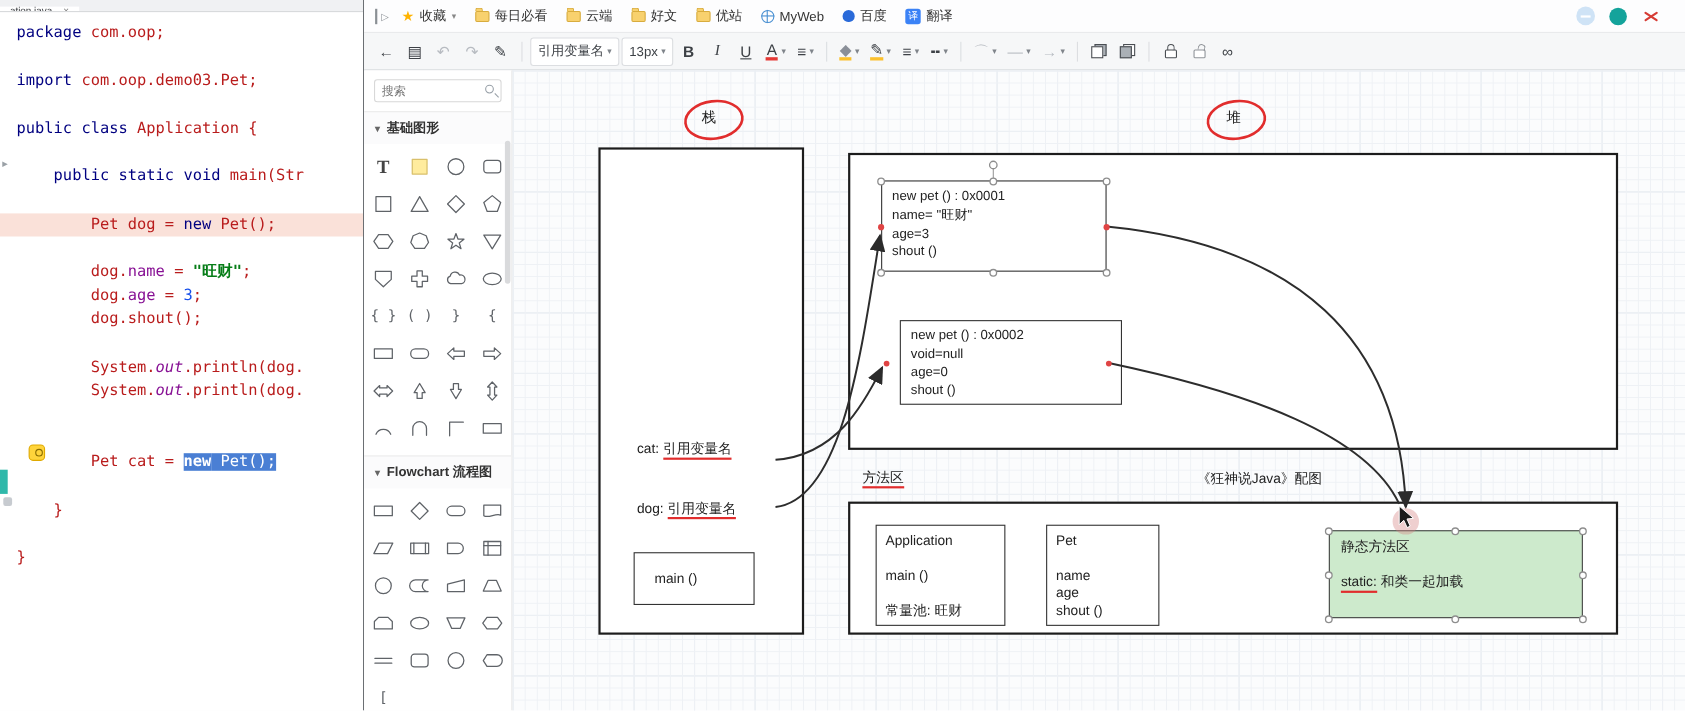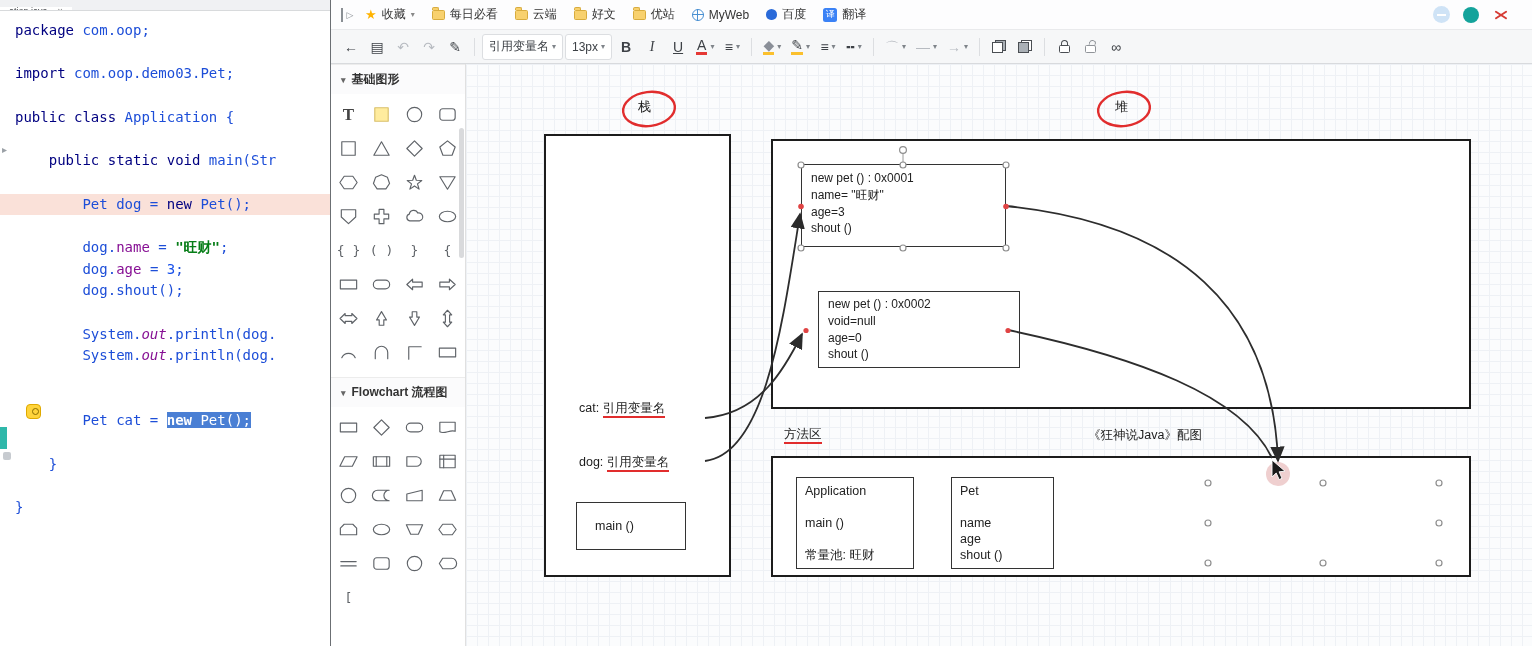--- a/index.html
+++ b/index.html
@@ -9,21 +9,21 @@
 
   
   .editor{width:330px;height:100%;background:#fff;position:relative;flex:none;overflow:hidden}
   .tabbar{height:11px;background:#f0f1f3;border-bottom:1px solid #d8dadc;overflow:hidden}
   .tab{display:inline-flex;align-items:center;gap:10px;height:100%;padding:0 9px;font-size:9px;color:#3c3f43;background:#fff;border-bottom:2px solid #8d939a}
   .tab .tabx{color:#777;font-size:9px}
   .code{padding-top:9px;font-family:"DejaVu Sans Mono",monospace;font-size:14px;line-height:21.7px;white-space:pre}
   .cl{height:21.7px;padding-left:15px}
   .cl.hl{background:#fae1d9}
   .tok-k{color:#000080;font-weight:normal}
-  .tok-p{color:#1d4ed8}
+  .tok-p{color:#b91c1c}
   .tok-f{color:#871094}
   .tok-s{color:#067d17;font-weight:bold}
   .tok-n{color:#1750eb}
   .tok-o{color:#871094;font-style:italic}
   .tok-sel{background:#4a7fd4;color:#fff}
   .tok-selk{background:#4a7fd4;color:#fff;font-weight:bold}
   .gut-fold{position:absolute;left:2px;color:#9aa0a6;font-size:10px;line-height:10px}
   .bulb{position:absolute;left:26px;top:404px;width:15px;height:15px;background:#ffd43b;border:1px solid #dfa900;border-radius:4px}
   .bulb::after{content:'';position:absolute;left:4.5px;top:3px;width:5px;height:5px;border:1.5px solid #8a6d00;border-radius:50%}
   .teal-chip{position:absolute;left:0;top:427px;width:7px;height:22px;background:#2fb8aa}
@@ -286,20 +286,24 @@
           <span class="icon-lock open"></span>
         </div>
         <div class="tb-btn">
           <span class="tb-g">∞</span>
         </div>
       </div>
 
     <div class="mainarea">
 
       <aside class="shapes">
+        <div class="searchwrap">
+          <input placeholder="搜索" style="">
+          <span class="mag"></span>
+        </div>
         <div id="shape-sections">
             <div class="sec-h">
               <span class="sec-caret">▾</span>
               <span class="sec-t">基础图形</span>
             </div>
             <div class="shape-grid">
               <div class="cell">
                 <span class="cell-txt big">T</span>
               </div>
               <div class="cell">
@@ -617,20 +621,26 @@
             <div class="bx-line">常量池: 旺财</div>
           </div>
         <div class="dg-box inner petc-box">
             <div class="bx-line">Pet</div>
             <div class="bx-line">&nbsp;</div>
             <div class="bx-line">name</div>
             <div class="bx-line">age</div>
             <div class="bx-line">shout ()</div>
           </div>
 
+        <div class="dg-box static-box">
+          <div>静态方法区</div>
+          <div class="static-line">
+            <span class="u-red">static:</span><span> 和类一起加载</span>
+          </div>
+        </div>
 
         <svg class="overlay" viewBox="0 0 1066 580">
           <defs>
             <marker id="ah" markerWidth="10" markerHeight="8" refX="8" refY="4" orient="auto">
               <path d="M0,0 L9,4 L0,8 Z" fill="#2b2b2b"></path>
             </marker>
           </defs>
 
           <ellipse class="redln" cx="183" cy="44" rx="26" ry="17" transform="rotate(-7 183 44)"></ellipse>
           <ellipse class="redln" cx="658" cy="44" rx="26" ry="17" transform="rotate(-7 658 44)"></ellipse>

